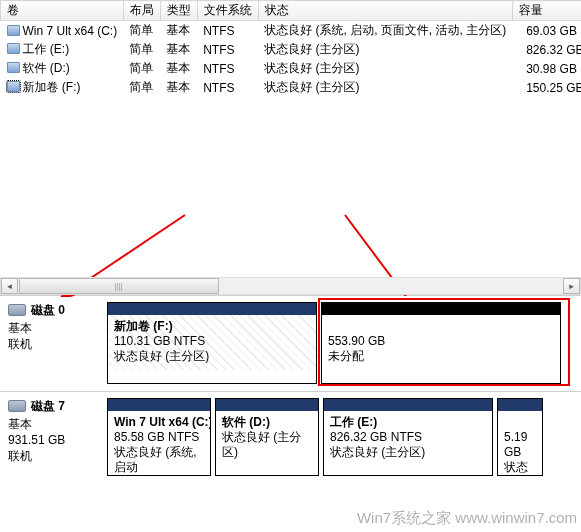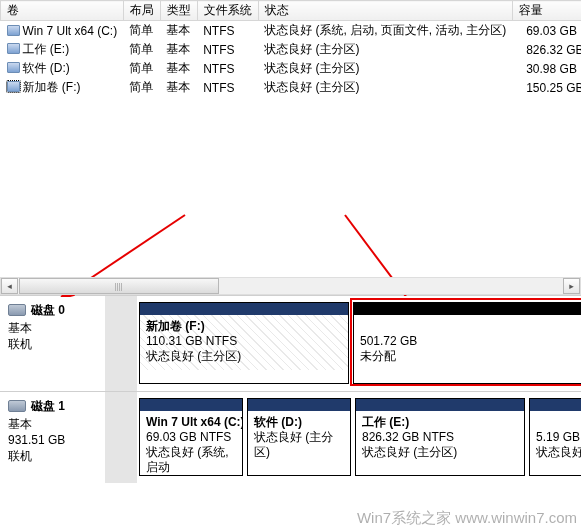--- a/index.html
+++ b/index.html
@@ -81,21 +81,20 @@
     content:""; position:absolute; left:50%; top:4px; width:8px; height:8px;
     transform:translateX(-50%);
     background:repeating-linear-gradient(90deg,#b5b5b5 0 1px,transparent 1px 2px);
   }
   
   .disks { }
   .disk-row {
     display:flex;
     border-top:1px solid #cfcfcf;
     background:#e5e5e5;
-    gap:32px;
   }
   .disk-info {
     flex: 0 0 105px;
     padding:6px 6px 6px 8px;
     font-size:12px;
     line-height:16px;
     background:#fff;
   }
   .disk-hdr {
     display:flex; align-items:center; gap:5px; font-weight:bold; margin-bottom:2px;
@@ -230,63 +229,63 @@
         <div class="body">
           <div class="title">新加卷  (F:)</div>
           <div>110.31 GB NTFS</div>
           <div>状态良好 (主分区)</div>
         </div>
       </div>
       <div class="part unalloc" style="width:240px;height:82px">
         <div class="stripe"></div>
         <div class="body">
           <div style="height:15px"></div>
-          <div>501.72 GB</div>
+          <div>553.90 GB</div>
           <div>未分配</div>
         </div>
       </div>
       <div class="highlight-box" style="left:213px;top:2px;width:252px;height:88px"></div>
     </div>
   </div>
 
   <div class="disk-row" style="height:92px">
     <div class="disk-info">
       <div class="disk-hdr">
         <span class="disk-icon"></span>
-        <span>磁盘 1</span>
+        <span>磁盘 7</span>
       </div>
       <div>基本</div>
       <div>931.51 GB</div>
       <div>联机</div>
     </div>
     <div class="parts">
       <div class="part primary" style="width:104px;height:78px">
         <div class="stripe"></div>
         <div class="body">
           <div class="title">Win 7 Ult x64  (C:)</div>
-          <div>69.03 GB NTFS</div>
+          <div>85.58 GB NTFS</div>
           <div>状态良好 (系统, 启动</div>
         </div>
       </div>
       <div class="part primary" style="width:104px;height:78px">
         <div class="stripe"></div>
         <div class="body">
           <div class="title">软件  (D:)</div>
           <div>状态良好 (主分区)</div>
         </div>
       </div>
       <div class="part primary" style="width:170px;height:78px">
         <div class="stripe"></div>
         <div class="body">
           <div class="title">工作  (E:)</div>
           <div>826.32 GB NTFS</div>
           <div>状态良好 (主分区)</div>
         </div>
       </div>
-      <div class="part primary" style="width:64px;height:78px">
+      <div class="part primary" style="width:46px;height:78px">
         <div class="stripe"></div>
         <div class="body">
           <div style="height:15px"></div>
           <div>5.19 GB</div>
           <div>状态良好</div>
         </div>
       </div>
     </div>
   </div>
 </div>

